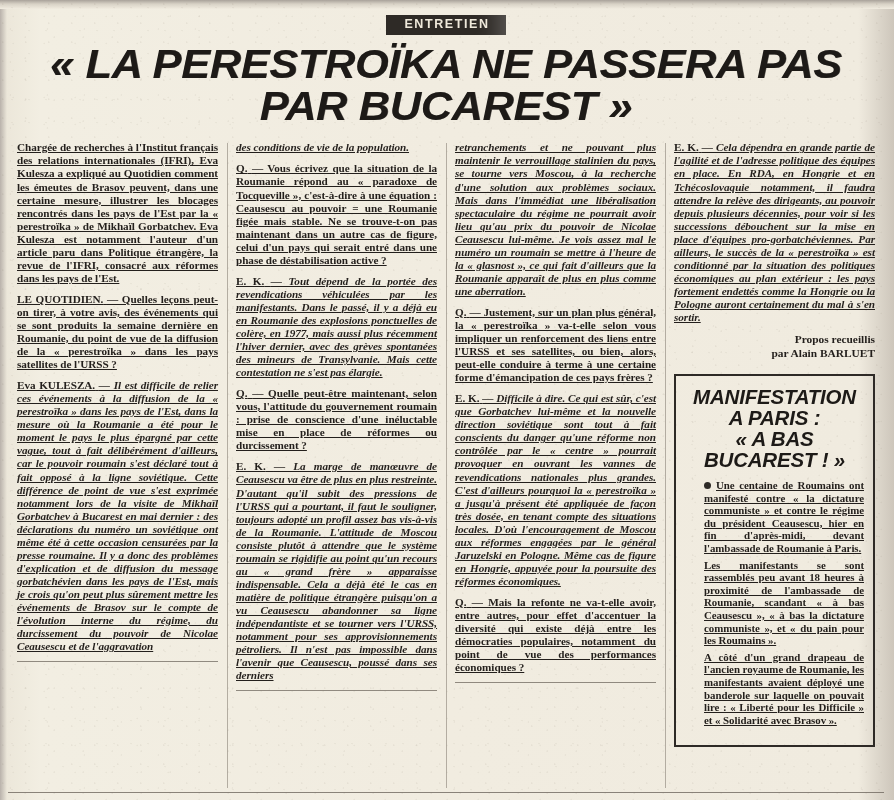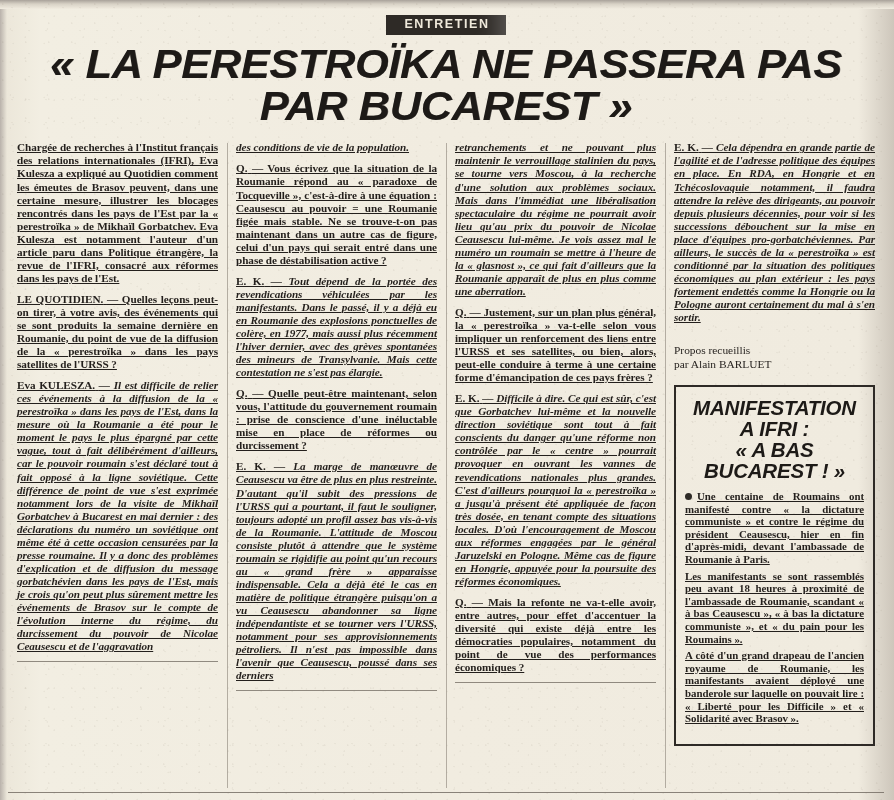--- a/index.html
+++ b/index.html
@@ -125,23 +125,23 @@
   p:last-child { margin-bottom: 0; }
 
   
   .q, .intro { font-weight: bold; }
   .a { font-style: italic; font-weight: bold; }
 
   .speaker { font-weight: bold; font-style: normal; }
 
   
   .credit {
-    margin-top: 20px;
-    text-align: left;
-    font-weight: normal;
+    margin-top: 9px;
+    text-align: right;
+    font-weight: bold;
     font-size: 11.4px;
     line-height: 13.5px;
     font-style: normal;
   }
 
   
   .col-rule {
     height: 1px;
     background: #6f685f;
     opacity: .75;
@@ -165,20 +165,21 @@
     line-height: 21px;
     letter-spacing: -0.2px;
     color: #1d1a17;
   }
   .sidebox-title span { display: block; }
   .sidebox p {
     font-size: 10.9px;
     line-height: 12.6px;
     font-weight: bold;
     margin-bottom: 4px;
+    margin-left: 19px;
   }
   .bullet {
     display: inline-block;
     width: 7px; height: 7px;
     border-radius: 50%;
     background: #2e2a26;
     margin-right: 5px;
     vertical-align: 0px;
   }
 
@@ -273,21 +274,21 @@
           <span>— Cela dépendra en grande partie de l'agilité et de l'adresse politique des équipes en place. En RDA, en Hongrie et en Tchécoslovaquie notamment, il faudra attendre la relève des dirigeants, au pouvoir depuis plusieurs décennies, pour voir si les successions débouchent sur la mise en place d'équipes pro-gorbatchéviennes. Par ailleurs, le succès de la « perestroïka » est conditionné par la situation des politiques économiques au plan extérieur : les pays fortement endettés comme la Hongrie ou la Pologne auront certainement du mal à s'en sortir.</span>
         </p>
         <div class="credit">
           <div>Propos recueillis</div>
           <div>par Alain BARLUET</div>
         </div>
 
         <div class="sidebox">
           <div class="sidebox-title">
             <span>MANIFESTATION</span>
-            <span>A IFRI :</span>
+            <span>A PARIS :</span>
             <span>« A BAS</span>
             <span>BUCAREST ! »</span>
           </div>
           <p><span class="bullet"></span><span>Une centaine de Roumains ont manifesté contre « la dictature communiste » et contre le régime du président Ceausescu, hier en fin d'après-midi, devant l'ambassade de Roumanie à Paris.</span></p>
           <p>Les manifestants se sont rassemblés peu avant 18 heures à proximité de l'ambassade de Roumanie, scandant « à bas Ceausescu », « à bas la dictature communiste », et « du pain pour les Roumains ».</p>
           <p>A côté d'un grand drapeau de l'ancien royaume de Roumanie, les manifestants avaient déployé une banderole sur laquelle on pouvait lire : « Liberté pour les Difficile » et « Solidarité avec Brasov ».</p>
         </div>
       </div>
     </div>
 

